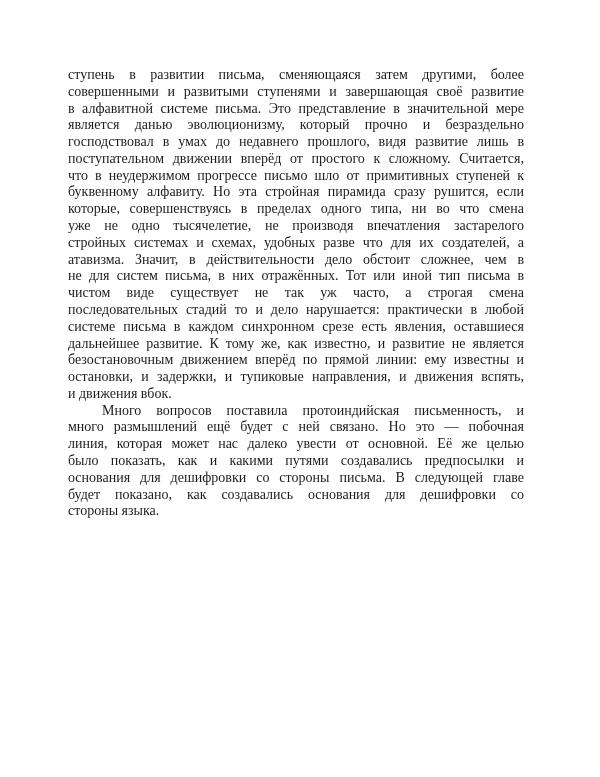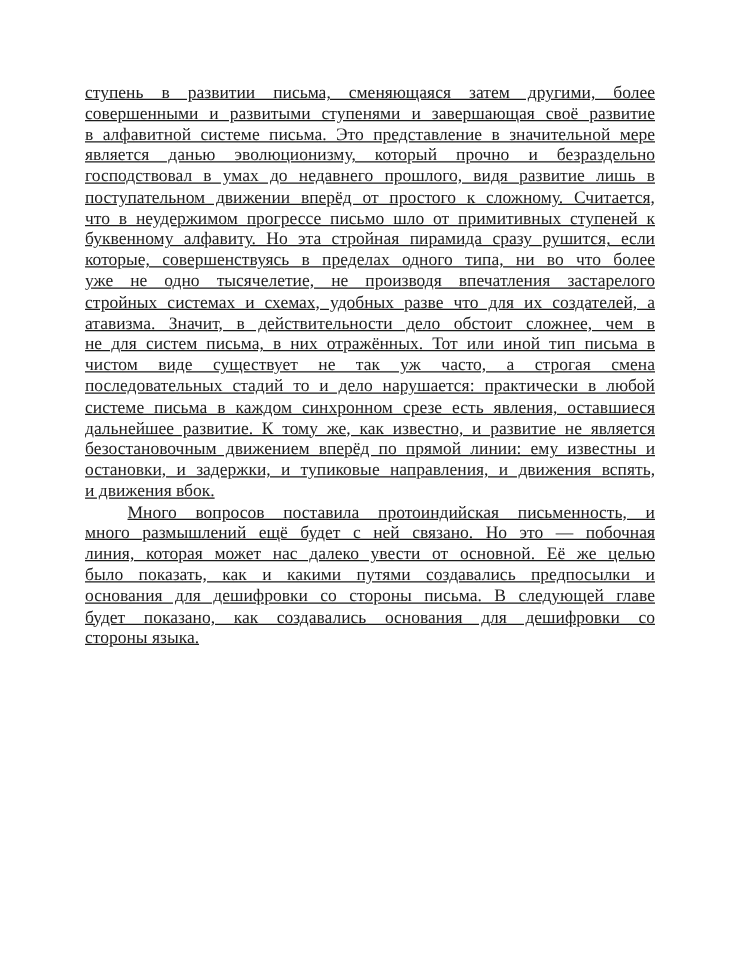--- a/index.html
+++ b/index.html
@@ -30,21 +30,20 @@
     -webkit-font-smoothing: antialiased;
   }
   .para {
     margin: 0;
     padding: 0;
   }
   .line {
     text-align: justify;
     text-align-last: justify;
     white-space: normal;
-    text-decoration: underline;
   }
   .line.last {
     text-align-last: left;
   }
   .line.indent {
     text-indent: 34px;
   }
 </style>
 </head>
 <body>
@@ -53,21 +52,21 @@
   <div class="text-block" id="text-block" style="color: rgb(28, 28, 28);">
       <div class="para">
         <div class="line">ступень в развитии письма, сменяющаяся затем другими, более</div>
         <div class="line">совершенными и развитыми ступенями и завершающая своё развитие</div>
         <div class="line">в алфавитной системе письма. Это представление в значительной мере</div>
         <div class="line">является данью эволюционизму, который прочно и безраздельно</div>
         <div class="line">господствовал в умах до недавнего прошлого, видя развитие лишь в</div>
         <div class="line">поступательном движении вперёд от простого к сложному. Считается,</div>
         <div class="line">что в неудержимом прогрессе письмо шло от примитивных ступеней к</div>
         <div class="line">буквенному алфавиту. Но эта стройная пирамида сразу рушится, если</div>
-        <div class="line">которые, совершенствуясь в пределах одного типа, ни во что более</div>
+        <div class="line">которые, совершенствуясь в пределах одного типа, ни во что смена</div>
         <div class="line">уже не одно тысячелетие, не производя впечатления застарелого</div>
         <div class="line">стройных системах и схемах, удобных разве что для их создателей, а</div>
         <div class="line">атавизма. Значит, в действительности дело обстоит сложнее, чем в</div>
         <div class="line">не для систем письма, в них отражённых. Тот или иной тип письма в</div>
         <div class="line">чистом виде существует не так уж часто, а строгая смена</div>
         <div class="line">последовательных стадий то и дело нарушается: практически в любой</div>
         <div class="line">системе письма в каждом синхронном срезе есть явления, оставшиеся</div>
         <div class="line">дальнейшее развитие. К тому же, как известно, и развитие не является</div>
         <div class="line">безостановочным движением вперёд по прямой линии: ему известны и</div>
         <div class="line">остановки, и задержки, и тупиковые направления, и движения вспять,</div>

